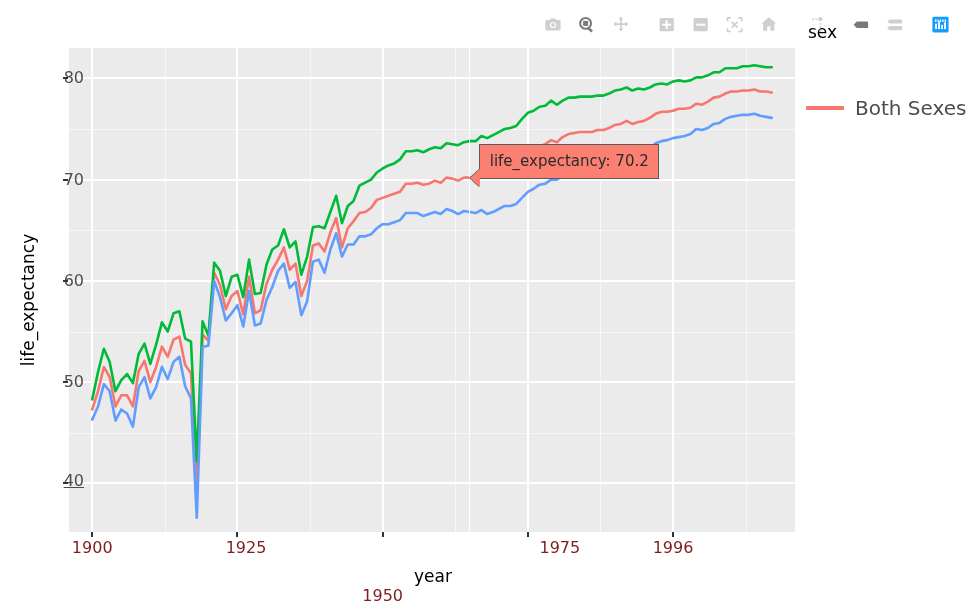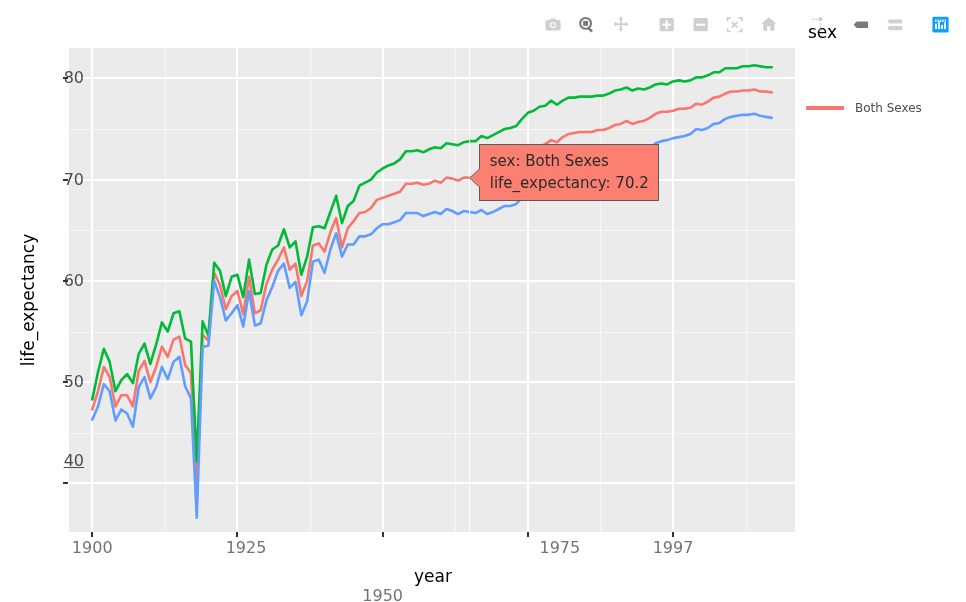--- a/index.html
+++ b/index.html
@@ -24,36 +24,36 @@
   .grid-minor{position:absolute;background:#ffffff;opacity:.62;}
   .grid-h{left:0;width:100%;height:2px;}
   .grid-hm{left:0;width:100%;height:1px;}
   .grid-v{top:0;height:100%;width:2px;}
   .grid-vm{top:0;height:100%;width:1px;}
 
   
   .ytick-lbl{position:absolute;right:882px;text-align:right;color:#4d4d4d;
              font-size:16px;line-height:16px;white-space:nowrap;}
   .ytick-mark{position:absolute;width:5px;height:2px;background:#333333;}
-  .xtick-lbl{position:absolute;top:540px;text-align:center;color:#737373;
+  .xtick-lbl{position:absolute;top:540px;text-align:center;color:#7f1d1d;
              font-size:16px;line-height:16px;white-space:nowrap;transform:translateX(-50%);}
   .xtick-mark{position:absolute;top:532px;width:2px;height:5px;background:#333333;}
   #xlabel{position:absolute;left:0;top:566px;width:866px;text-align:center;
           color:#000;font-size:17px;}
   #ylabel{position:absolute;left:-92px;top:290px;width:240px;text-align:center;
           color:#000;font-size:17px;transform:rotate(-90deg);}
 
   
   #legend{position:absolute;left:806px;top:24px;width:160px;}
   #legend-title{font-size:17px;color:#000;line-height:17px;padding-left:2px;
                 margin-bottom:0px;height:18px;}
   .leg-items{margin-top:48px;}
   .leg-item{display:flex;align-items:center;height:36px;cursor:pointer;}
   .leg-swatch{width:38px;height:4px;border-radius:1px;margin-right:11px;flex:0 0 auto;}
-  .leg-label{font-size:12px;color:#4d4d4d;white-space:nowrap;}
+  .leg-label{font-size:20px;color:#4d4d4d;white-space:nowrap;}
 
   
   #tooltip{position:absolute;z-index:30;background:#fb8072;border:1px solid #5a5a5a;
            padding:5px 9px 6px 10px;color:#2b2b2b;font-size:15px;line-height:22px;
            white-space:nowrap;box-sizing:border-box;}
   #tooltip .tl{display:block;}
   #tt-arrow{position:absolute;z-index:31;width:0;height:0;
             border-top:9px solid transparent;border-bottom:9px solid transparent;
             border-right:10px solid #fb8072;
             filter:drop-shadow(-1px 0 0 #5a5a5a);}
@@ -88,48 +88,47 @@
       </div>
     <svg id="lines" width="726" height="484" style="position:absolute;left:0;top:0;overflow:visible">
         <polyline points="23.23,361.48 29.04,343.26 34.85,318.95 40.66,329.08 46.46,358.44 52.27,347.31 58.08,347.31 63.89,358.44 69.70,323.00 75.50,312.88 81.31,334.14 87.12,318.95 92.93,298.70 98.74,308.83 104.54,291.62 110.35,288.58 116.16,316.93 121.97,325.03 127.78,444.51 133.58,286.55 139.39,292.63 145.20,224.79 151.01,236.94 156.82,261.24 162.62,248.08 168.43,243.01 174.24,266.30 180.05,228.84 185.86,265.29 191.66,262.25 197.47,235.92 203.28,221.75 209.09,211.62 214.90,199.47 220.70,221.75 226.51,215.67 232.32,248.08 238.13,232.89 243.94,197.45 249.74,195.42 255.55,203.52 261.36,184.28 267.17,170.11 272.98,199.47 278.78,180.23 284.59,173.15 290.40,165.05 296.21,164.03 302.02,159.98 307.82,151.88 313.63,149.86 319.44,147.83 325.25,145.81 331.06,143.78 336.86,135.68 342.67,135.68 348.48,134.67 354.29,136.69 360.10,135.68 365.90,132.64 371.71,134.67 377.52,129.61 383.33,130.62 389.14,132.64 394.94,129.61 400.75,129.61 406.56,129.61 412.37,126.57 418.18,129.61 423.98,126.57 429.79,123.53 435.60,120.49 441.41,119.48 447.22,117.46 453.02,111.38 458.83,105.31 464.64,102.27 470.45,98.22 476.26,96.19 482.06,92.14 487.87,94.17 493.68,89.10 499.49,86.07 505.30,85.05 511.10,84.04 516.91,84.04 522.72,84.04 528.53,82.02 534.34,82.02 540.14,79.99 545.95,76.95 551.76,75.94 557.57,72.90 563.38,75.94 569.18,73.92 574.99,72.90 580.80,69.87 586.61,65.82 592.42,63.79 598.22,63.79 604.03,62.78 609.84,60.75 615.65,60.75 621.46,59.74 627.26,55.69 633.07,56.70 638.88,53.67 644.69,49.62 650.50,48.60 656.30,45.56 662.11,43.54 667.92,43.54 673.73,42.53 679.54,42.53 685.34,41.51 691.15,43.54 696.96,43.54 702.77,44.55" fill="none" stroke="#F8766D" stroke-width="2.6" stroke-linejoin="round" stroke-linecap="round"></polyline>
         <polyline points="23.23,351.36 29.04,324.02 34.85,300.73 40.66,313.89 46.46,343.26 52.27,332.12 58.08,326.04 63.89,335.15 69.70,305.79 75.50,295.67 81.31,315.92 87.12,296.68 92.93,274.40 98.74,283.51 104.54,265.29 110.35,263.26 116.16,290.60 121.97,293.64 127.78,413.12 133.58,273.39 139.39,287.56 145.20,214.66 151.01,222.76 156.82,248.08 162.62,228.84 168.43,226.81 174.24,249.09 180.05,211.62 185.86,246.05 191.66,245.04 197.47,216.69 203.28,201.50 209.09,197.45 214.90,181.25 220.70,199.47 226.51,193.40 232.32,226.81 238.13,208.59 243.94,179.22 249.74,178.21 255.55,180.23 261.36,164.03 267.17,147.83 272.98,175.17 278.78,157.96 284.59,152.90 290.40,137.71 296.21,134.67 302.02,131.63 307.82,124.54 313.63,120.49 319.44,117.46 325.25,115.43 331.06,111.38 336.86,103.28 342.67,103.28 348.48,102.27 354.29,104.29 360.10,101.26 365.90,99.23 371.71,100.24 377.52,95.18 383.33,96.19 389.14,97.21 394.94,94.17 400.75,93.15 406.56,93.15 412.37,88.09 418.18,90.12 423.98,87.08 429.79,84.04 435.60,81.00 441.41,79.99 447.22,77.97 453.02,70.88 458.83,64.80 464.64,62.78 470.45,58.73 476.26,57.72 482.06,52.65 487.87,56.70 493.68,52.65 499.49,49.62 505.30,49.62 511.10,48.60 516.91,48.60 522.72,48.60 528.53,47.59 534.34,47.59 540.14,45.56 545.95,42.53 551.76,41.51 557.57,39.49 563.38,42.53 569.18,40.50 574.99,41.51 580.80,39.49 586.61,36.45 592.42,35.44 598.22,36.45 604.03,33.41 609.84,32.40 615.65,33.41 621.46,32.40 627.26,29.36 633.07,29.36 638.88,27.34 644.69,24.30 650.50,24.30 656.30,20.25 662.11,20.25 667.92,20.25 673.73,18.23 679.54,18.23 685.34,17.21 691.15,18.23 696.96,19.24 702.77,19.24" fill="none" stroke="#00BA38" stroke-width="2.6" stroke-linejoin="round" stroke-linecap="round"></polyline>
         <polyline points="23.23,371.61 29.04,358.44 34.85,336.17 40.66,343.26 46.46,372.62 52.27,361.48 58.08,365.53 63.89,378.69 69.70,339.21 75.50,329.08 81.31,350.34 87.12,339.21 92.93,318.95 98.74,331.10 104.54,313.89 110.35,308.83 116.16,338.19 121.97,350.34 127.78,469.82 133.58,298.70 139.39,297.69 145.20,232.89 151.01,249.09 156.82,272.38 162.62,265.29 168.43,257.19 174.24,278.45 180.05,243.01 185.86,277.44 191.66,275.41 197.47,252.13 203.28,238.96 209.09,222.76 214.90,215.67 220.70,239.97 226.51,233.90 232.32,267.31 238.13,253.14 243.94,213.65 249.74,211.62 255.55,224.79 261.36,201.50 267.17,185.30 272.98,208.59 278.78,196.44 284.59,196.44 290.40,188.33 296.21,188.33 302.02,186.31 307.82,180.23 313.63,176.18 319.44,176.18 325.25,174.16 331.06,172.13 336.86,165.05 342.67,165.05 348.48,165.05 354.29,168.08 360.10,166.06 365.90,164.03 371.71,166.06 377.52,161.00 383.33,163.02 389.14,166.06 394.94,163.02 400.75,164.03 406.56,165.05 412.37,162.01 418.18,166.06 423.98,164.03 429.79,161.00 435.60,157.96 441.41,157.96 447.22,155.93 453.02,149.86 458.83,143.78 464.64,140.74 470.45,136.69 476.26,135.68 482.06,131.63 487.87,131.63 493.68,127.58 499.49,123.53 505.30,121.51 511.10,120.49 516.91,120.49 522.72,119.48 528.53,117.46 534.34,117.46 540.14,114.42 545.95,113.41 551.76,111.38 557.57,108.34 563.38,109.36 569.18,107.33 574.99,106.32 580.80,100.24 586.61,95.18 592.42,93.15 598.22,92.14 604.03,90.12 609.84,89.10 615.65,88.09 621.46,86.07 627.26,81.00 633.07,82.02 638.88,79.99 644.69,75.94 650.50,74.93 656.30,70.88 662.11,68.85 667.92,67.84 673.73,66.83 679.54,66.83 685.34,65.82 691.15,67.84 696.96,68.85 702.77,69.87" fill="none" stroke="#619CFF" stroke-width="2.6" stroke-linejoin="round" stroke-linecap="round"></polyline>
       </svg>
     <div id="hoverline" style="left: 400.252px; top: 0px; height: 484px;"></div>
   </div>
 
   <div id="axes">
-      <div class="ytick-lbl" style="top: 453px; text-decoration: underline;">40</div>
+      <div class="ytick-lbl" style="top: 473px; text-decoration: underline;">40</div>
       <div class="ytick-mark" style="top: 482.397px; left: 63px;"></div>
       <div class="ytick-lbl" style="top: 374.142px;">50</div>
       <div class="ytick-mark" style="top: 381.142px; left: 63px;"></div>
       <div class="ytick-lbl" style="top: 272.887px;">60</div>
       <div class="ytick-mark" style="top: 279.887px; left: 63px;"></div>
       <div class="ytick-lbl" style="top: 171.632px; text-align: center;">70</div>
       <div class="ytick-mark" style="top: 178.632px; left: 63px;"></div>
       <div class="ytick-lbl" style="top: 70.3766px;">80</div>
       <div class="ytick-mark" style="top: 77.3766px; left: 63px;"></div>
       <div class="xtick-lbl" style="left: 92.232px;">1900</div>
       <div class="xtick-mark" style="left: 91.232px;"></div>
       <div class="xtick-lbl" style="left: 246px;">1925</div>
       <div class="xtick-mark" style="left: 236.432px;"></div>
       <div class="xtick-lbl" style="left: 382.632px; margin-top: 48px;">1950</div>
       <div class="xtick-mark" style="left: 381.632px;"></div>
       <div class="xtick-lbl" style="left: 527.832px; margin-left: 32px;">1975</div>
       <div class="xtick-mark" style="left: 526.832px;"></div>
-      <div class="xtick-lbl" style="left: 673.032px;">1997</div>
+      <div class="xtick-lbl" style="left: 673.032px;">1996</div>
       <div class="xtick-mark" style="left: 672.032px;"></div>
     </div>
 
   <div id="xlabel">year</div>
   <div id="ylabel">life_expectancy</div>
 
   <div id="tt-arrow" style="left: 469.752px; top: 168.607px;"></div>
   <div id="tooltip" style="left: 478.752px; top: 143.607px;">
-    <span class="tl">sex: Both Sexes</span>
     <span class="tl">life_expectancy: 70.2</span>
   </div>
 </div>
 
 <div id="legend">
   <div id="legend-title">sex</div>
   <div class="leg-items" id="legend-items">
       <div class="leg-item">
         <span class="leg-swatch" style="background: rgb(248, 118, 109);"></span>
         <span class="leg-label">Both Sexes</span>

